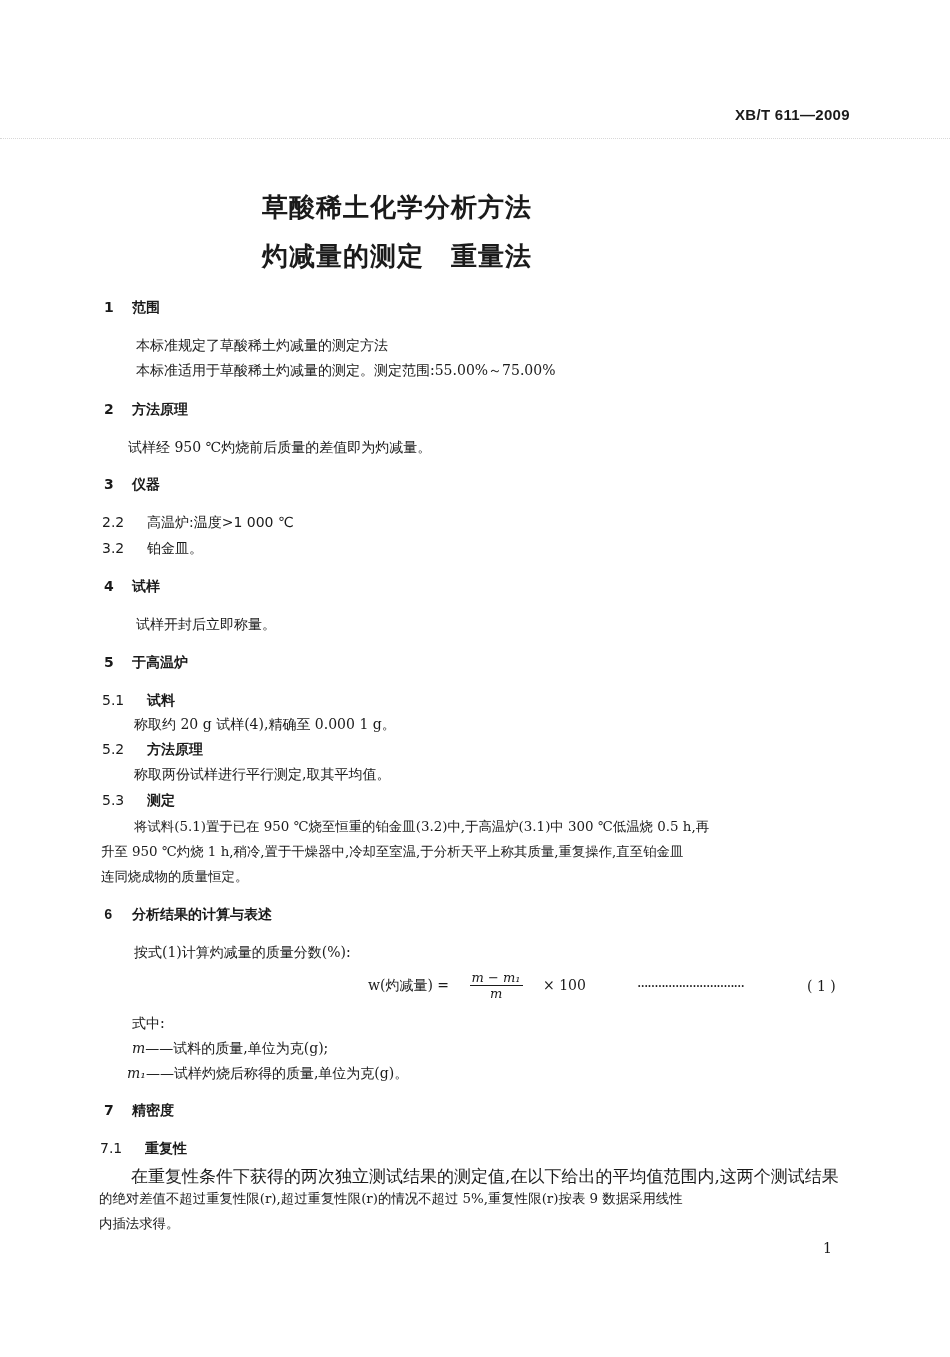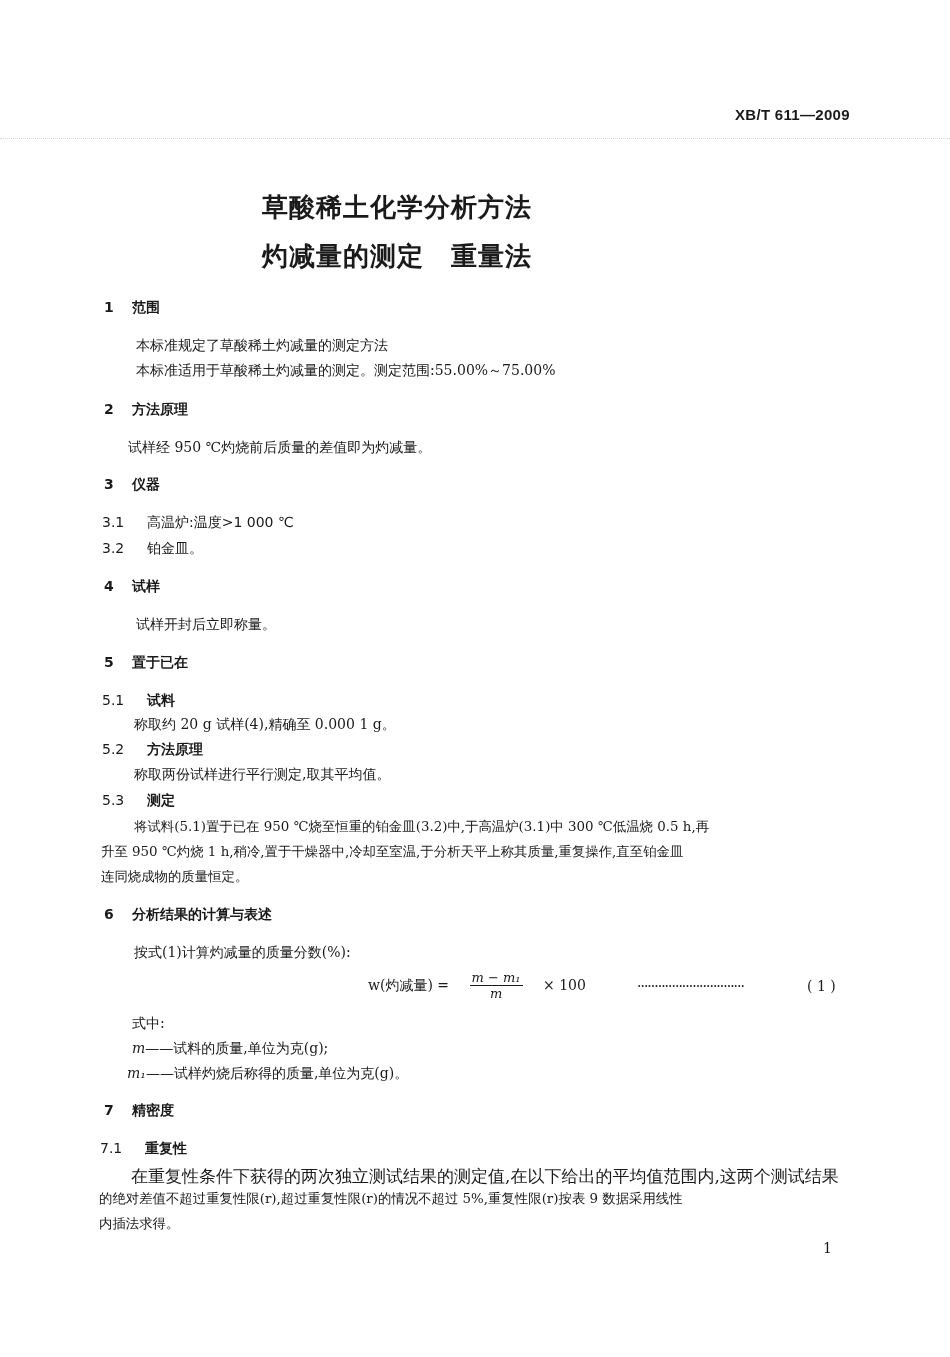--- a/index.html
+++ b/index.html
@@ -39,50 +39,50 @@
 
 <div class="abs h1" style="left:104px; top:401px;">
   <span class="num">2</span><span>方法原理</span>
 </div>
 <div class="abs p" style="left:128px; top:439px;text-align:right;">试样经 950 ℃灼烧前后质量的差值即为灼减量。</div>
 
 <div class="abs h1" style="left:104px; top:476px;">
   <span class="num">3</span><span>仪器</span>
 </div>
 <div class="abs h2" style="left:102px; top:514px;">
-  <span class="num">3.1</span><span class="p">高温炉:温度&gt;1 000 ℃</span>
+  <span class="num">2.2</span><span class="p">高温炉:温度&gt;1 000 ℃</span>
 </div>
 <div class="abs h2" style="left:102px; top:540px;">
   <span class="num">3.2</span><span class="p">铂金皿。</span>
 </div>
 
 <div class="abs h1" style="left:104px; top:578px;">
   <span class="num">4</span><span>试样</span>
 </div>
 <div class="abs p" style="left:136px; top:616px;">试样开封后立即称量。</div>
 
 <div class="abs h1" style="left:104px; top:654px;">
-  <span class="num">5</span><span>置于已在</span>
+  <span class="num">5</span><span>于高温炉</span>
 </div>
 <div class="abs h2" style="left:102px; top:692px;">
   <span class="num">5.1</span><span class="lbl">试料</span>
 </div>
 <div class="abs p" style="left:134px; top:716px;">称取约 20 g 试样(4),精确至 0.000 1 g。</div>
 <div class="abs h2" style="left:102px; top:741px;">
   <span class="num">5.2</span><span class="lbl">方法原理</span>
 </div>
 <div class="abs p" style="left:134px; top:766px;">称取两份试样进行平行测定,取其平均值。</div>
 <div class="abs h2" style="left:102px; top:792px;">
   <span class="num">5.3</span><span class="lbl">测定</span>
 </div>
 <div class="abs p" style="left:134px; top:818px; font-size:13.4px;">将试料(5.1)置于已在 950 ℃烧至恒重的铂金皿(3.2)中,于高温炉(3.1)中 300 ℃低温烧 0.5 h,再</div>
 <div class="abs p" style="left:101px; top:843px; font-size:13.4px;">升至 950 ℃灼烧 1 h,稍冷,置于干燥器中,冷却至室温,于分析天平上称其质量,重复操作,直至铂金皿</div>
 <div class="abs p" style="left:101px; top:868px; font-size:13.4px;">连同烧成物的质量恒定。</div>
 
-<div class="abs h1" style="left:104px; top:906px;">
+<div class="abs h1" style="left:104px; top:906px;font-family:Liberation Mono, monospace;">
   <span class="num">6</span><span>分析结果的计算与表述</span>
 </div>
 <div class="abs p" style="left:134px; top:944px;">按式(1)计算灼减量的质量分数(%):</div>
 
 <div class="abs formula" style="left:368px; top:970px;">
   <span>w(灼减量) =</span>
   <span class="frac">
     <span class="top">m − m₁</span>
     <span class="bot">m</span>
   </span>

